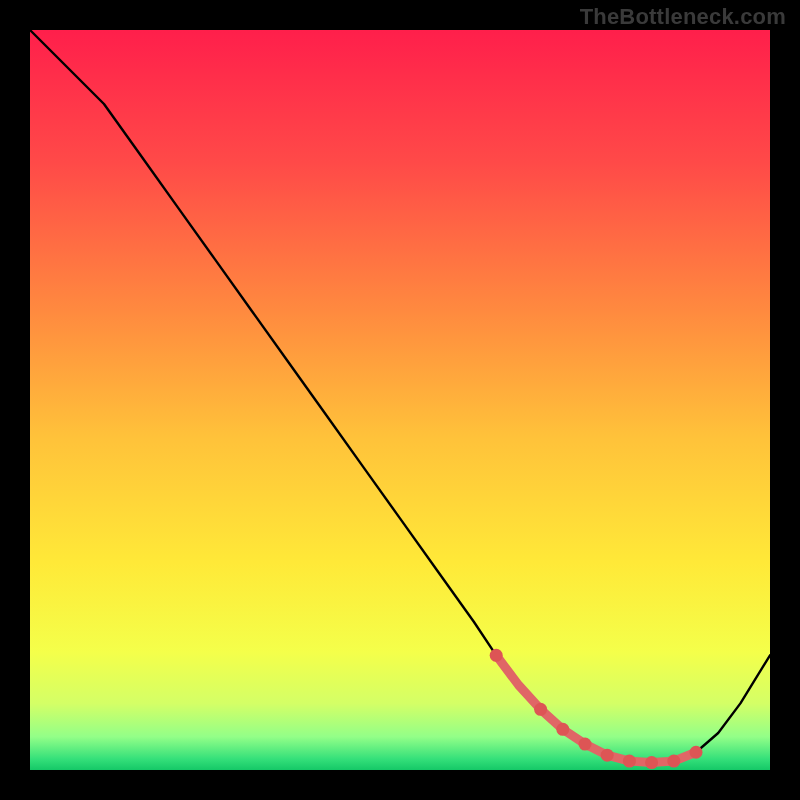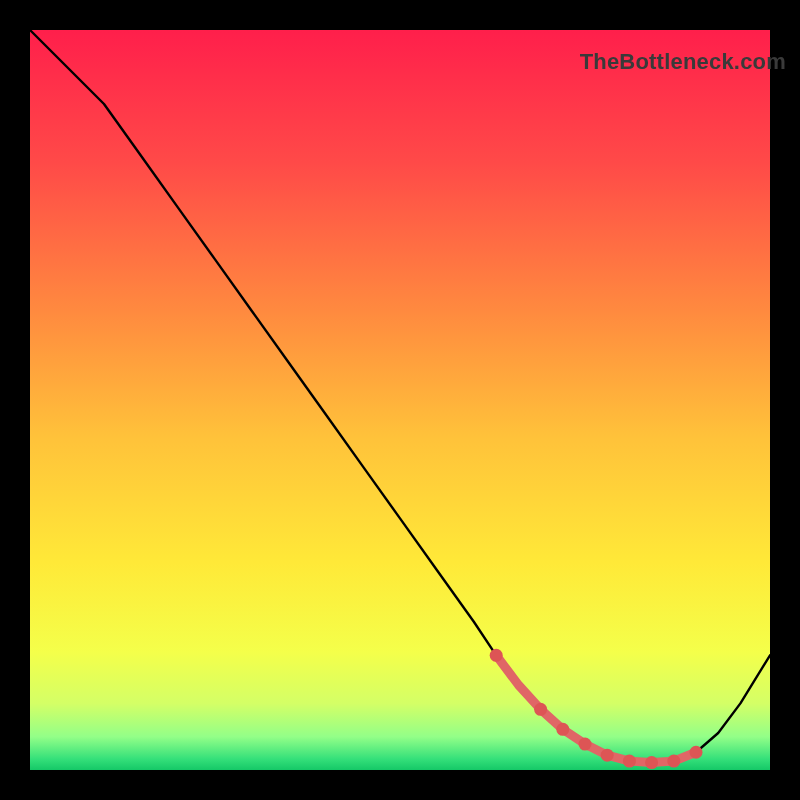--- a/index.html
+++ b/index.html
@@ -19,21 +19,20 @@
   .watermark {
     position: absolute;
     top: 4px;
     right: 14px;
     color: #3a3a3a;
     font-size: 22px;
     font-weight: bold;
     letter-spacing: 0.2px;
     z-index: 10;
     pointer-events: none;
-    margin-top: 45px;
   }
   svg {
     position: absolute;
     top: 0;
     left: 0;
   }
 </style>
 </head>
 <body>
 <div class="frame">

